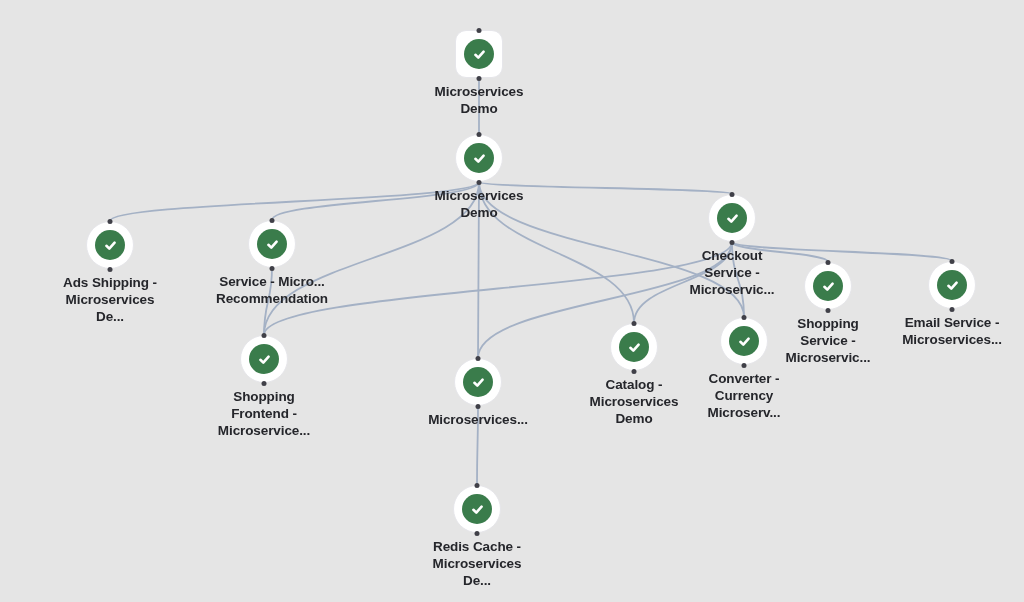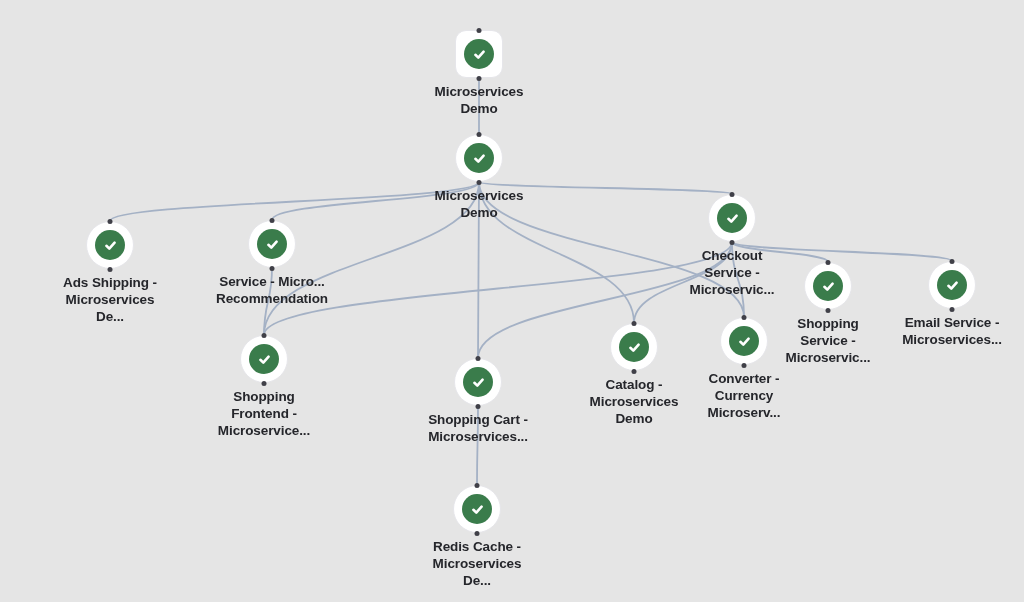--- a/index.html
+++ b/index.html
@@ -223,21 +223,20 @@
         <div class="shape circ">
           <div class="status">
             <svg width="17" height="17" viewBox="0 0 17 17">
               <path d="M4.4 8.8 L7.3 11.6 L12.6 5.6" fill="none" stroke="#ffffff" stroke-width="2.6" stroke-linecap="round" stroke-linejoin="round"></path>
             </svg>
           </div>
         </div>
         <div class="handle top"></div>
         <div class="handle bottom"></div>
         <div class="label">
-          <div class="line">Shopping Cart -</div>
           <div class="line">Microservices...</div>
         </div>
       </div>
       <div class="node" style="left: 610px; top: 323px;">
         <div class="shape circ">
           <div class="status">
             <svg width="17" height="17" viewBox="0 0 17 17">
               <path d="M4.4 8.8 L7.3 11.6 L12.6 5.6" fill="none" stroke="#ffffff" stroke-width="2.6" stroke-linecap="round" stroke-linejoin="round"></path>
             </svg>
           </div>

